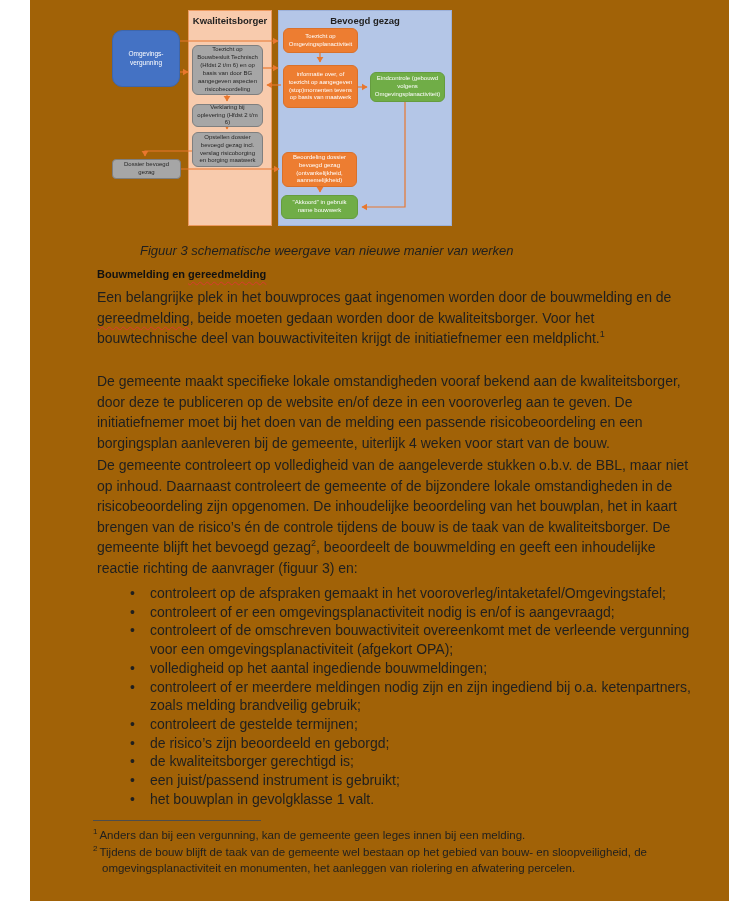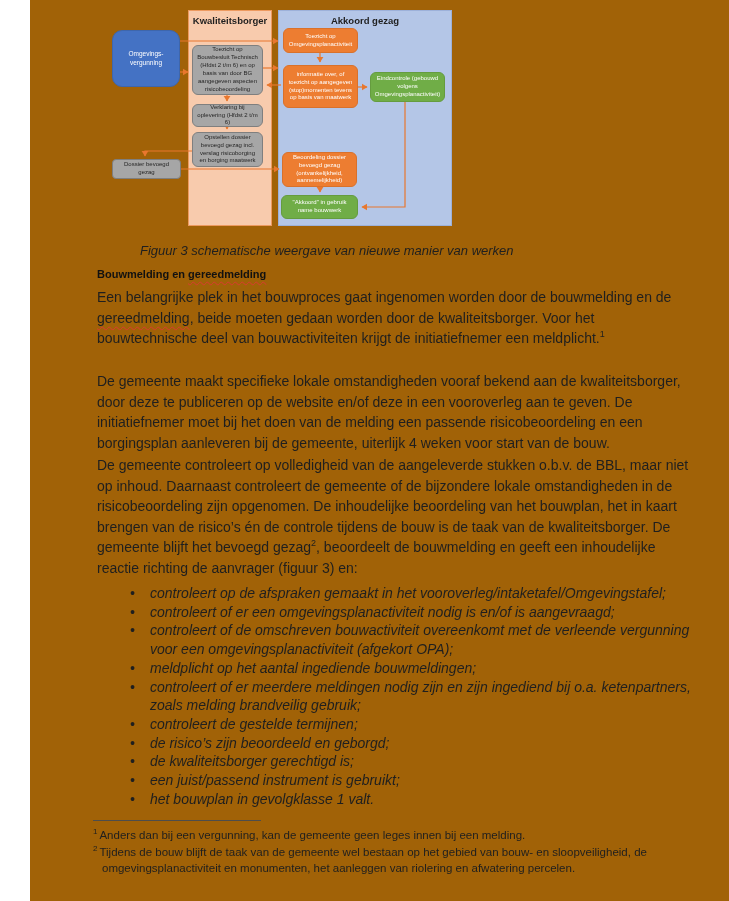--- a/index.html
+++ b/index.html
@@ -26,42 +26,42 @@
 
   
   .caption { position:absolute; left:110px; top:243px; font-style:italic; font-size:13px; color:#1f1f1f; }
   .heading { position:absolute; left:67px; top:268px; font-size:11px; font-weight:700; color:#111111; }
   .para { position:absolute; left:67px; width:600px; font-size:14px; line-height:20.5px; }
   .p1 { top:287px; } .p2 { top:371px; } .p3 { top:455px; }
   .squiggle { text-decoration:underline wavy #d83a2e; text-decoration-thickness:1px;
               text-underline-offset:2.5px; text-decoration-skip-ink:none; }
   sup.fnref { font-size:9px; vertical-align:super; line-height:0; }
 
-  ul.bullets { position:absolute; left:67px; top:584px; width:612px; list-style:none;font-style:italic; }
+  ul.bullets { position:absolute; left:67px; top:584px; width:612px; list-style:none; }
   ul.bullets li { position:relative; margin-left:33px; padding-left:20px;
                   font-size:14px; line-height:18.7px; }
   ul.bullets li::before { content:"\2022"; position:absolute; left:0; top:0; font-size:14px; }
 
   .fn-sep { position:absolute; left:63px; top:820px; width:168px; border-top:1.2px solid #4d4d4d; }
   .footnotes { position:absolute; left:63px; top:827px; width:608px; font-size:11.5px; line-height:16.5px; }
   .footnote { padding-left:9px; }
   .fn-marker { font-size:8px; vertical-align:super; line-height:0; margin-left:-9px; padding-right:2px; }
 </style>
 </head>
 <body>
 
 <div class="page">
 
   <div class="diagram">
 
     <div class="panel panel-left">
       <div class="panel-title">Kwaliteitsborger</div>
     </div>
     <div class="panel panel-right">
-      <div class="panel-title">Akkoord gezag</div>
+      <div class="panel-title">Bevoegd gezag</div>
     </div>
 
     <svg class="arrows" viewBox="0 0 350 224" xmlns="http://www.w3.org/2000/svg">
       <defs>
         <marker id="ah" markerWidth="6" markerHeight="6" refX="4.5" refY="3" orient="auto">
           <path d="M0,0 L5,3 L0,6 Z" fill="#E8772E"></path>
         </marker>
       </defs>
       <g stroke="#E8772E" stroke-width="1.2" fill="none">
         <path d="M75,33 H173" marker-end="url(#ah)"></path>
@@ -108,21 +108,21 @@
   <p class="para p1"><span>Een belangrijke plek in het bouwproces gaat ingenomen worden door de bouwmelding en de </span><span class="squiggle">gereedmelding</span><span>, beide moeten gedaan worden door de kwaliteitsborger. Voor het bouwtechnische deel van bouwactiviteiten krijgt de initiatiefnemer een meldplicht.</span><sup class="fnref">1</sup></p>
 
   <p class="para p2"><span>De gemeente maakt specifieke lokale omstandigheden vooraf bekend aan de kwaliteitsborger, door deze te publiceren op de website en/of deze in een vooroverleg aan te geven. De initiatiefnemer moet bij het doen van de melding een passende risicobeoordeling en een borgingsplan aanleveren bij de gemeente, uiterlijk 4 weken voor start van de bouw.</span></p>
 
   <p class="para p3"><span>De gemeente controleert op volledigheid van de aangeleverde stukken o.b.v. de BBL, maar niet op inhoud. Daarnaast controleert de gemeente of de bijzondere lokale omstandigheden in de risicobeoordeling zijn opgenomen. De inhoudelijke beoordeling van het bouwplan, het in kaart brengen van de risico’s én de controle tijdens de bouw is de taak van de kwaliteitsborger. De gemeente blijft het bevoegd gezag</span><sup class="fnref">2</sup><span>, beoordeelt de bouwmelding en geeft een inhoudelijke reactie richting de aanvrager (figuur 3) en:</span></p>
 
   <ul class="bullets">
     <li>controleert op de afspraken gemaakt in het vooroverleg/intaketafel/Omgevingstafel;</li>
     <li>controleert of er een omgevingsplanactiviteit nodig is en/of is aangevraagd;</li>
     <li>controleert of de omschreven bouwactiviteit overeenkomt met de verleende vergunning voor een omgevingsplanactiviteit (afgekort OPA);</li>
-    <li>meldplicht op het aantal ingediende bouwmeldingen;</li>
+    <li>volledigheid op het aantal ingediende bouwmeldingen;</li>
     <li>controleert of er meerdere meldingen nodig zijn en zijn ingediend bij o.a. ketenpartners, zoals melding brandveilig gebruik;</li>
     <li>controleert de gestelde termijnen;</li>
     <li>de risico’s zijn beoordeeld en geborgd;</li>
     <li>de kwaliteitsborger gerechtigd is;</li>
     <li>een juist/passend instrument is gebruikt;</li>
     <li>het bouwplan in gevolgklasse 1 valt.</li>
   </ul>
 
   <div class="fn-sep"></div>
   <div class="footnotes">

